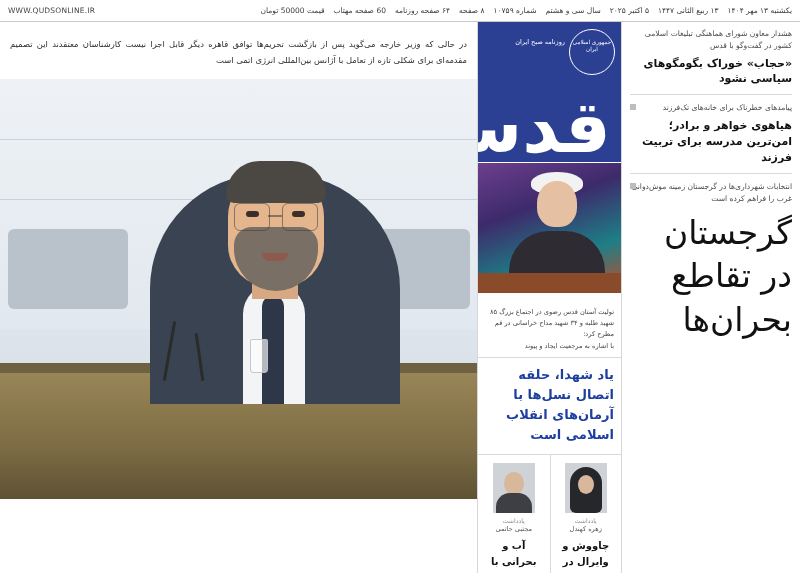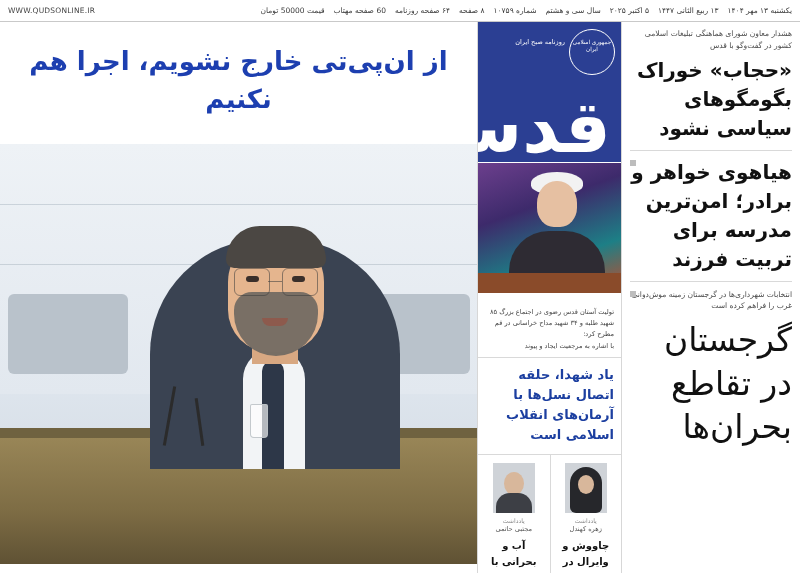--- a/index.html
+++ b/index.html
@@ -87,21 +87,21 @@
   }
 
   
   .kicker {
     font-size: 7.6px;
     line-height: 1.55;
     color: #4a4a4a;
     margin: 0 0 4px 0;
   }
   .side-head {
-    font-size: 20px;
+    font-size: 11px;
     font-weight: bold;
     line-height: 1.45;
     color: #111;
     margin: 0;
   }
   .side-head.sm {
     font-size: 13px;
   }
   .side-item {
     padding-bottom: 7px;
@@ -513,20 +513,21 @@
 
   <div class="left-col">
 
     <div class="side-item">
       <p class="kicker">هشدار معاون شورای هماهنگی تبلیغات اسلامی کشور در گفت‌وگو با قدس</p>
       <h2 class="side-head">«حجاب» خوراک بگومگوهای سیاسی نشود</h2>
     </div>
 
     <div class="side-item">
       <span class="bullet-sq"></span>
+      <p class="kicker">پیامدهای خطرناک برای خانه‌های تک‌فرزند</p>
       <h2 class="side-head">هیاهوی خواهر و برادر؛ امن‌ترین مدرسه برای تربیت فرزند</h2>
     </div>
 
 
     <div class="side-item">
       <span class="bullet-sq"></span>
       <p class="kicker">انتخابات شهرداری‌ها در گرجستان زمینه موش‌دوانی غرب را فراهم کرده است</p>
       <h1 class="giant-head">گرجستان در تقاطع بحران‌ها</h1>
     </div>
 
@@ -572,21 +573,21 @@
         </div>
         <div class="tag">یادداشت</div>
         <div class="author">مجتبی حاتمی</div>
         <div class="card-head">آب و بحرانی با تنها یک راه‌حل</div>
       </div>
     </div>
 
   </div>
 
   <div class="right-col">
-    <h1 class="lead-head">از ان‌پی‌تی خارج نشویم، اجرا هم نکنیم</h1>
+    <p class="lead-text">در حالی که وزیر خارجه می‌گوید پس از بازگشت تحریم‌ها توافق قاهره دیگر قابل اجرا نیست کارشناسان معتقدند این تصمیم مقدمه‌ای برای شکلی تازه از تعامل با آژانس بین‌المللی انرژی اتمی است</p>
 
     <div class="lead-photo">
       <div class="wallpanel"></div>
       <div class="wall-line" style="top:60px"></div>
       <div class="wall-line" style="top:120px"></div>
       <div class="seatblock" style="left:8px; top:150px; width:120px; height:80px;"></div>
       <div class="seatblock" style="left:360px; top:150px; width:110px; height:80px;"></div>
 
       <div class="desk"></div>
       <div class="desk-top"></div>

